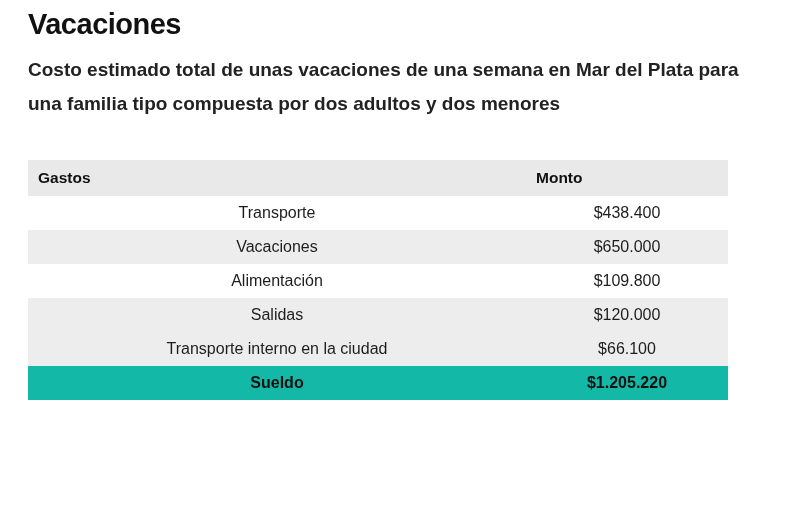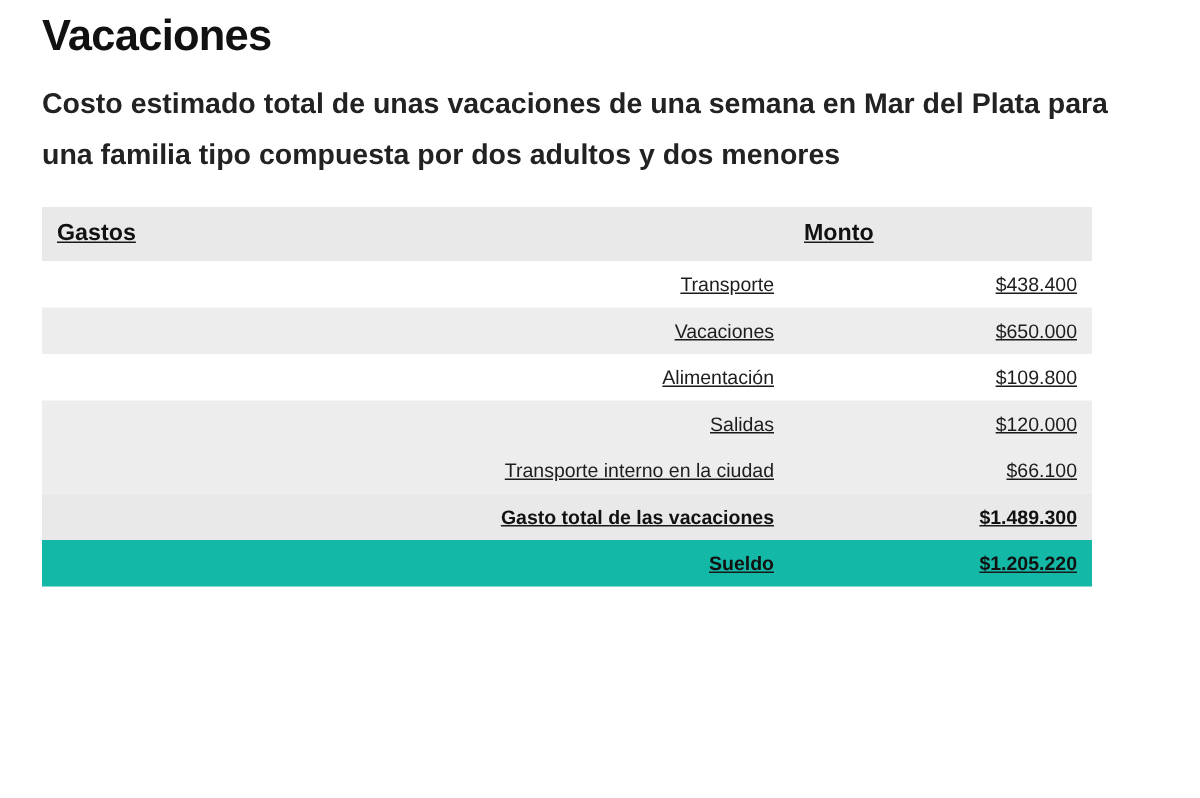--- a/index.html
+++ b/index.html
@@ -31,42 +31,41 @@
   }
   .subtitle {
     font-size: 19px;
     font-weight: bold;
     line-height: 1.75;
     color: #222222;
     margin: 12px 0 0 0;
     max-width: 730px;
   }
   .table-wrap {
-    margin-top: 18px;
+    margin-top: 40px;
     width: 700px;
-    text-decoration: underline;
   }
   table.cost-table {
     border-collapse: collapse;
     width: 700px;
     table-layout: fixed;
   }
   table.cost-table col.col-concept { width: 498px; }
   table.cost-table col.col-amount { width: 202px; }
   table.cost-table th {
     text-align: left;
     font-size: 15.5px;
     font-weight: bold;
     padding: 9px 10px 9px 10px;
     background: #e9e9e9;
     color: #111111;
   }
   table.cost-table td {
-    text-align: right;
-    font-size: 13px;
+    text-align: center;
+    font-size: 16px;
     font-weight: normal;
     padding: 8px 10px 8px 10px;
     color: #1d1d1d;
     background: #ffffff;
   }
   table.cost-table tr.shaded td {
     background: #ededed;
   }
   table.cost-table tr.total td {
     background: #e9e9e9;
@@ -112,24 +111,20 @@
           <td>$109.800</td>
         </tr>
         <tr class="shaded">
           <td>Salidas</td>
           <td>$120.000</td>
         </tr>
         <tr class="shaded">
           <td>Transporte interno en la ciudad</td>
           <td>$66.100</td>
         </tr>
-        <tr class="total">
-          <td>Gasto total de las vacaciones</td>
-          <td>$1.489.300</td>
-        </tr>
         <tr class="total alt">
           <td>Sueldo</td>
           <td>$1.205.220</td>
         </tr>
       </tbody>
     </table>
   </div>
 
 </div>
 

